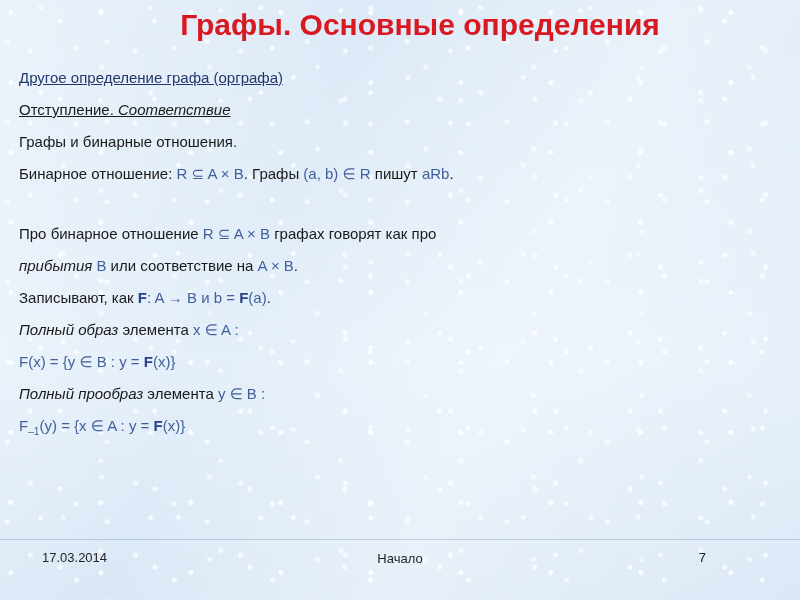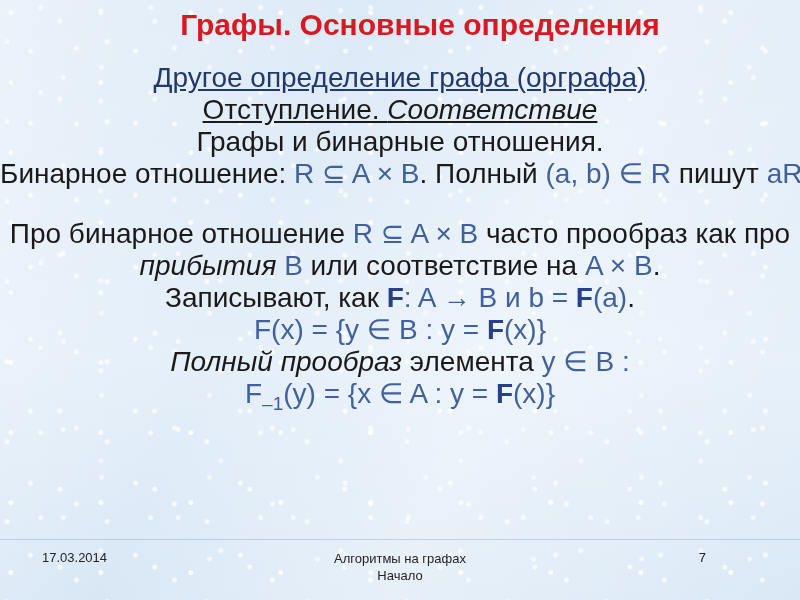--- a/index.html
+++ b/index.html
@@ -55,25 +55,26 @@
   }
 
   
   .body {
     position: absolute;
     top: 62px;
     left: 0;
     width: 800px;
   }
   .line {
-    text-align: center;
+    text-align: left;
     color: #1a1a1a;
-    font-size: 28px;
+    font-size: 15px;
     line-height: 32px;
     white-space: nowrap;
+    padding-left: 19px;
   }
   .gap { height: 28px; }
 
   .u      { text-decoration: underline; }
   .i      { font-style: italic; margin-top: 11px; }
   .m      { color: #41619c; }          
   .mb     { color: #27408b; font-weight: bold; }
   .navy   { color: #23386b; }
   .sub    { font-size: 0.68em; vertical-align: sub; }
 
@@ -129,45 +130,45 @@
     </div>
 
     <div class="line">
       <span class="u"><span>Отступление. </span><span class="i">Соответствие</span></span>
     </div>
 
     <div class="line">
       <span>Графы и бинарные отношения.</span>
     </div>
 
-    <div class="line"><span>Бинарное отношение: </span><span class="m">R </span><span class="m">⊆</span><span class="m"> A × B</span><span>. Полный </span><span class="m">(a, b) </span><span class="m">∈</span><span class="m"> R </span><span>пишут </span><span class="m">aRb</span><span>.</span></div>
+    <div class="line"><span>Бинарное отношение: </span><span class="m">R </span><span class="m">⊆</span><span class="m"> A × B</span><span>. Графы </span><span class="m">(a, b) </span><span class="m">∈</span><span class="m"> R </span><span>пишут </span><span class="m">aRb</span><span>.</span></div>
 
 
     <div class="gap"></div>
 
-    <div class="line"><span>Про бинарное отношение </span><span class="m">R </span><span class="m">⊆</span><span class="m"> A × B</span><span> часто прообраз как про</span></div>
+    <div class="line"><span>Про бинарное отношение </span><span class="m">R </span><span class="m">⊆</span><span class="m"> A × B</span><span> графах говорят как про</span></div>
 
 
     <div class="line"><span class="i">прибытия </span><span class="m">B</span><span> или соответствие на </span><span class="m">A × B</span><span>.</span></div>
 
     <div class="line"><span>Записывают, как </span><span class="mb">F</span><span class="m">: A → B и </span><span class="m">b = </span><span class="mb">F</span><span class="m">(a)</span><span>.</span></div>
 
+    <div class="line"><span class="i">Полный образ</span><span> элемента </span><span class="m">x </span><span class="m">∈</span><span class="m"> A :</span></div>
 
     <div class="line"><span class="m">F(x) = {y </span><span class="m">∈</span><span class="m"> B : y = </span><span class="mb">F</span><span class="m">(x)}</span></div>
 
     <div class="line"><span class="i">Полный прообраз</span><span> элемента </span><span class="m">y </span><span class="m">∈</span><span class="m"> B :</span></div>
 
     <div class="line"><span class="m">F</span><span class="m sub">–1</span><span class="m">(y) = {x </span><span class="m">∈</span><span class="m"> A : y = </span><span class="mb">F</span><span class="m">(x)}</span></div>
 
   </div>
 
   <div class="footer-rule"></div>
 
   <div class="footer">
     <div class="f-date">17.03.2014</div>
     <div class="f-center">
-      <div>Алгоритмы на графах</div>
       <div>Начало</div>
     </div>
     <div class="f-page">7</div>
   </div>
 
 </div>
 
 </body></html>

